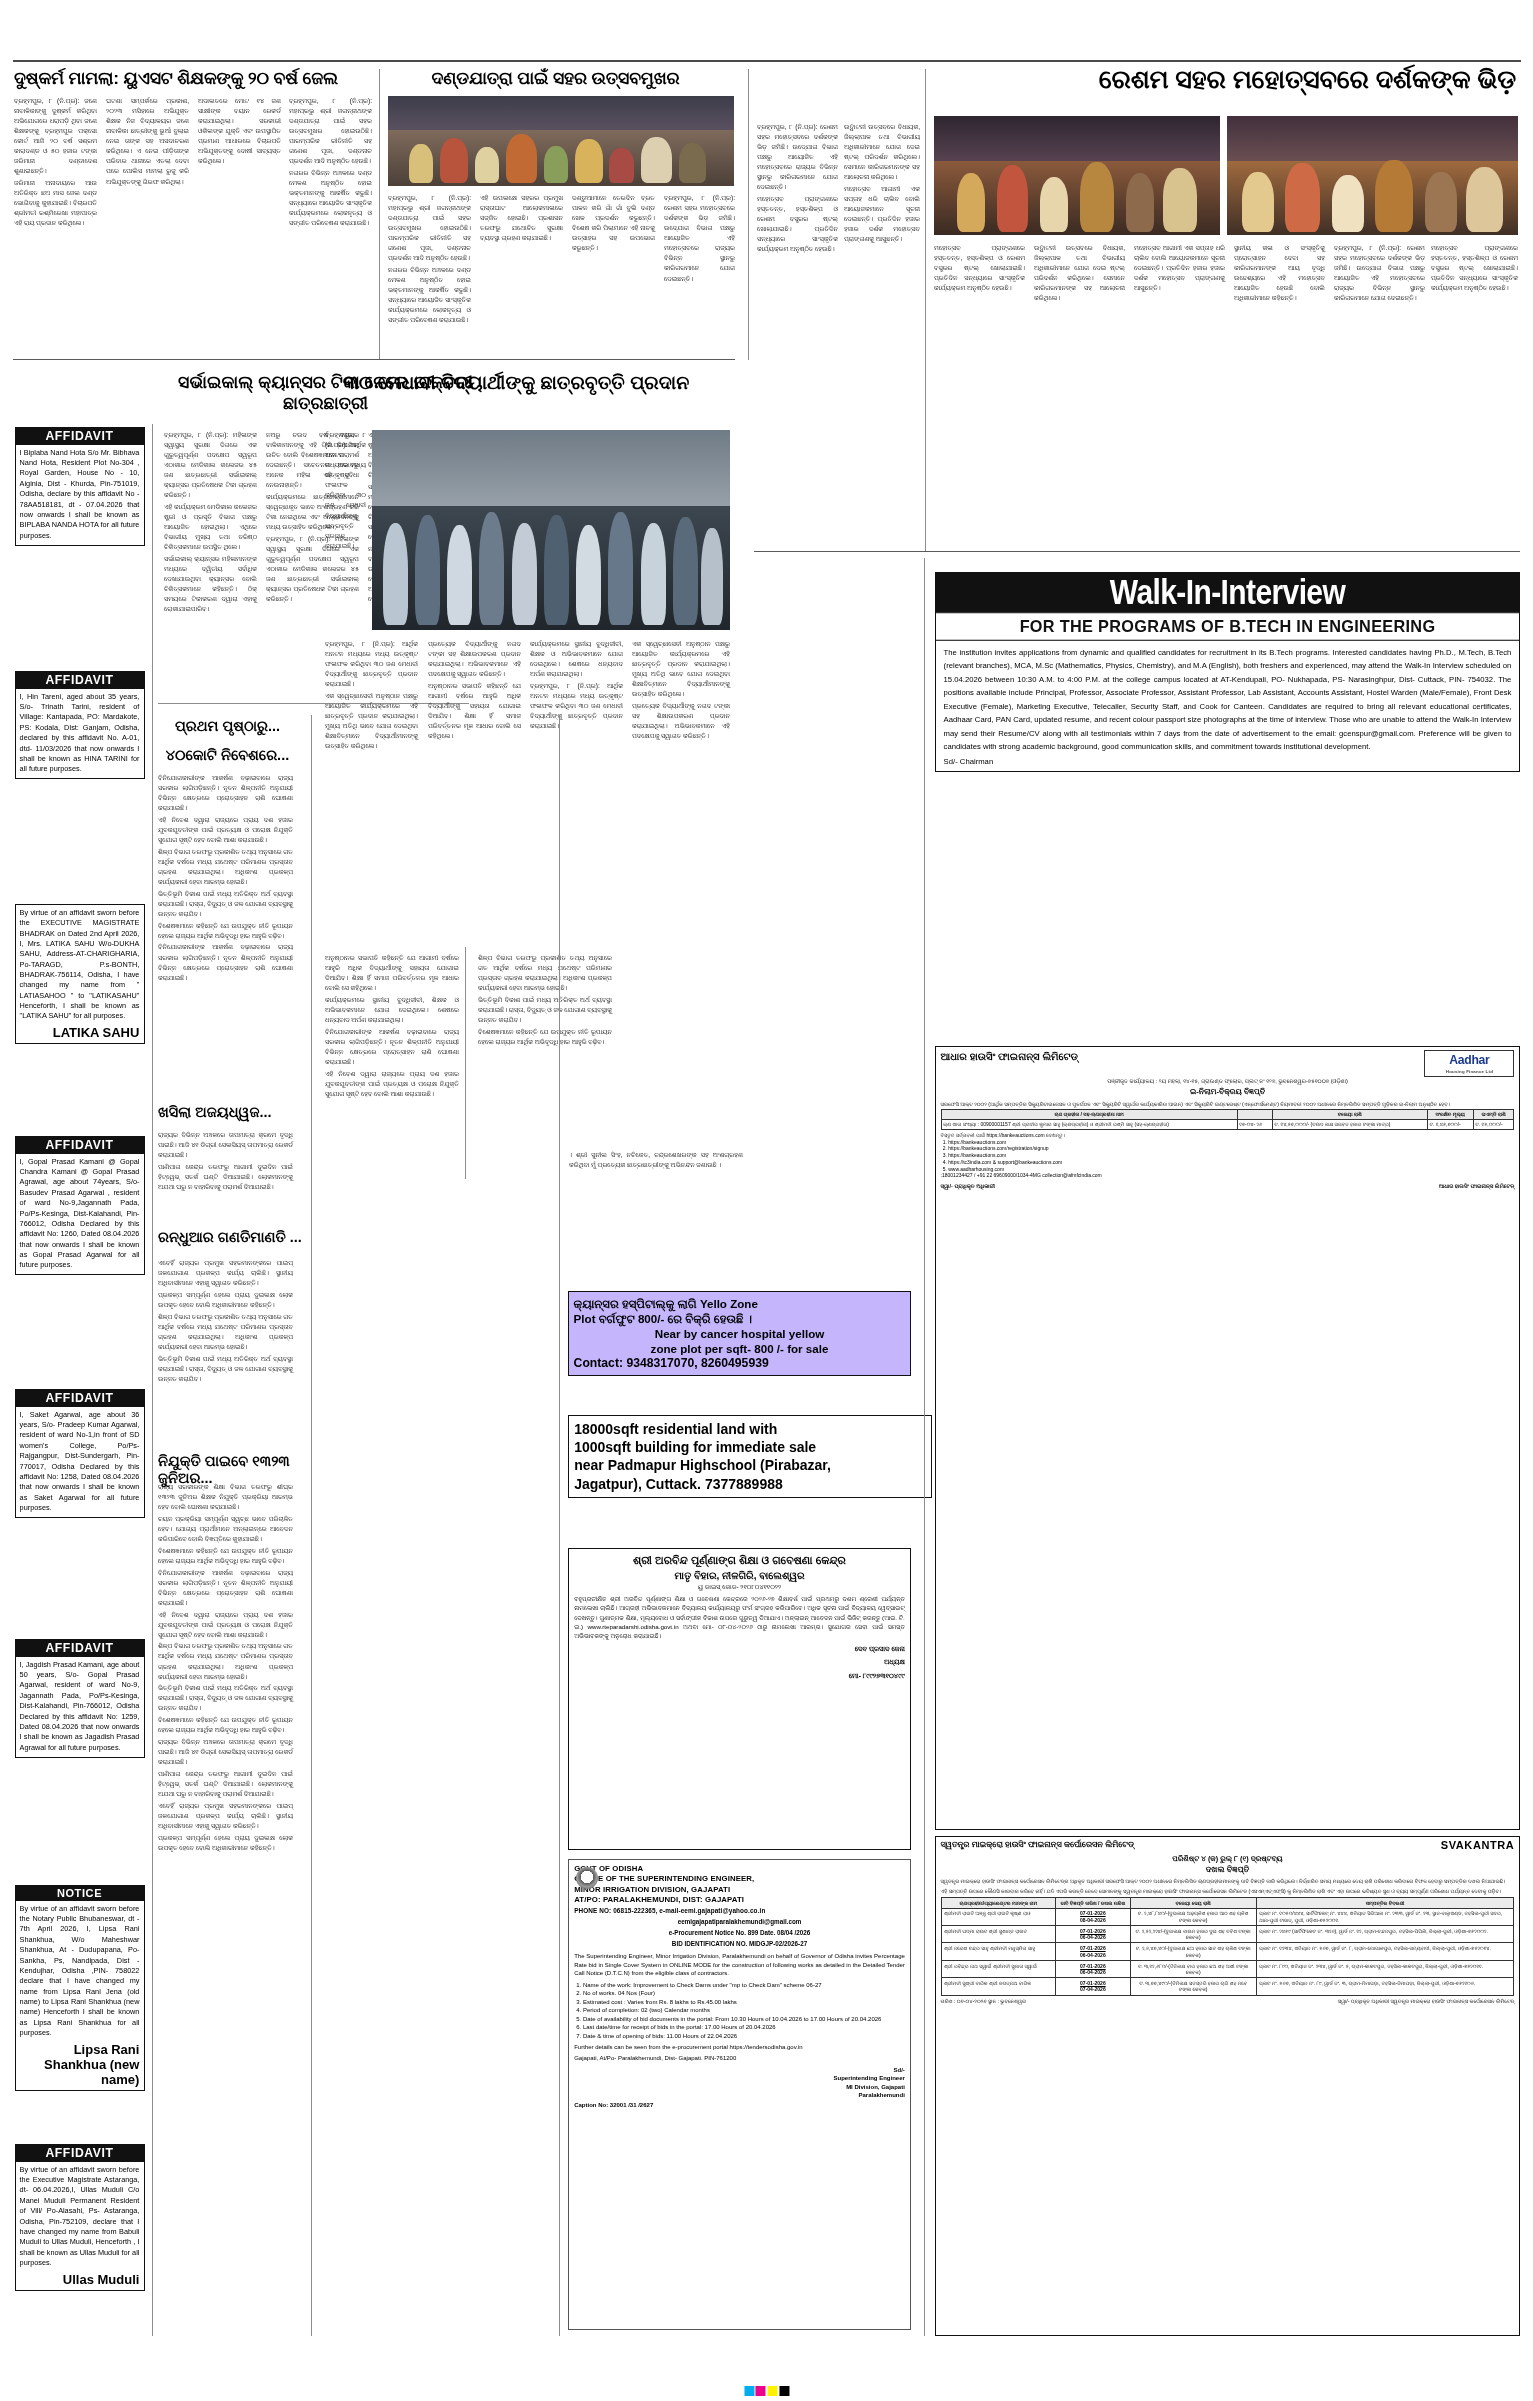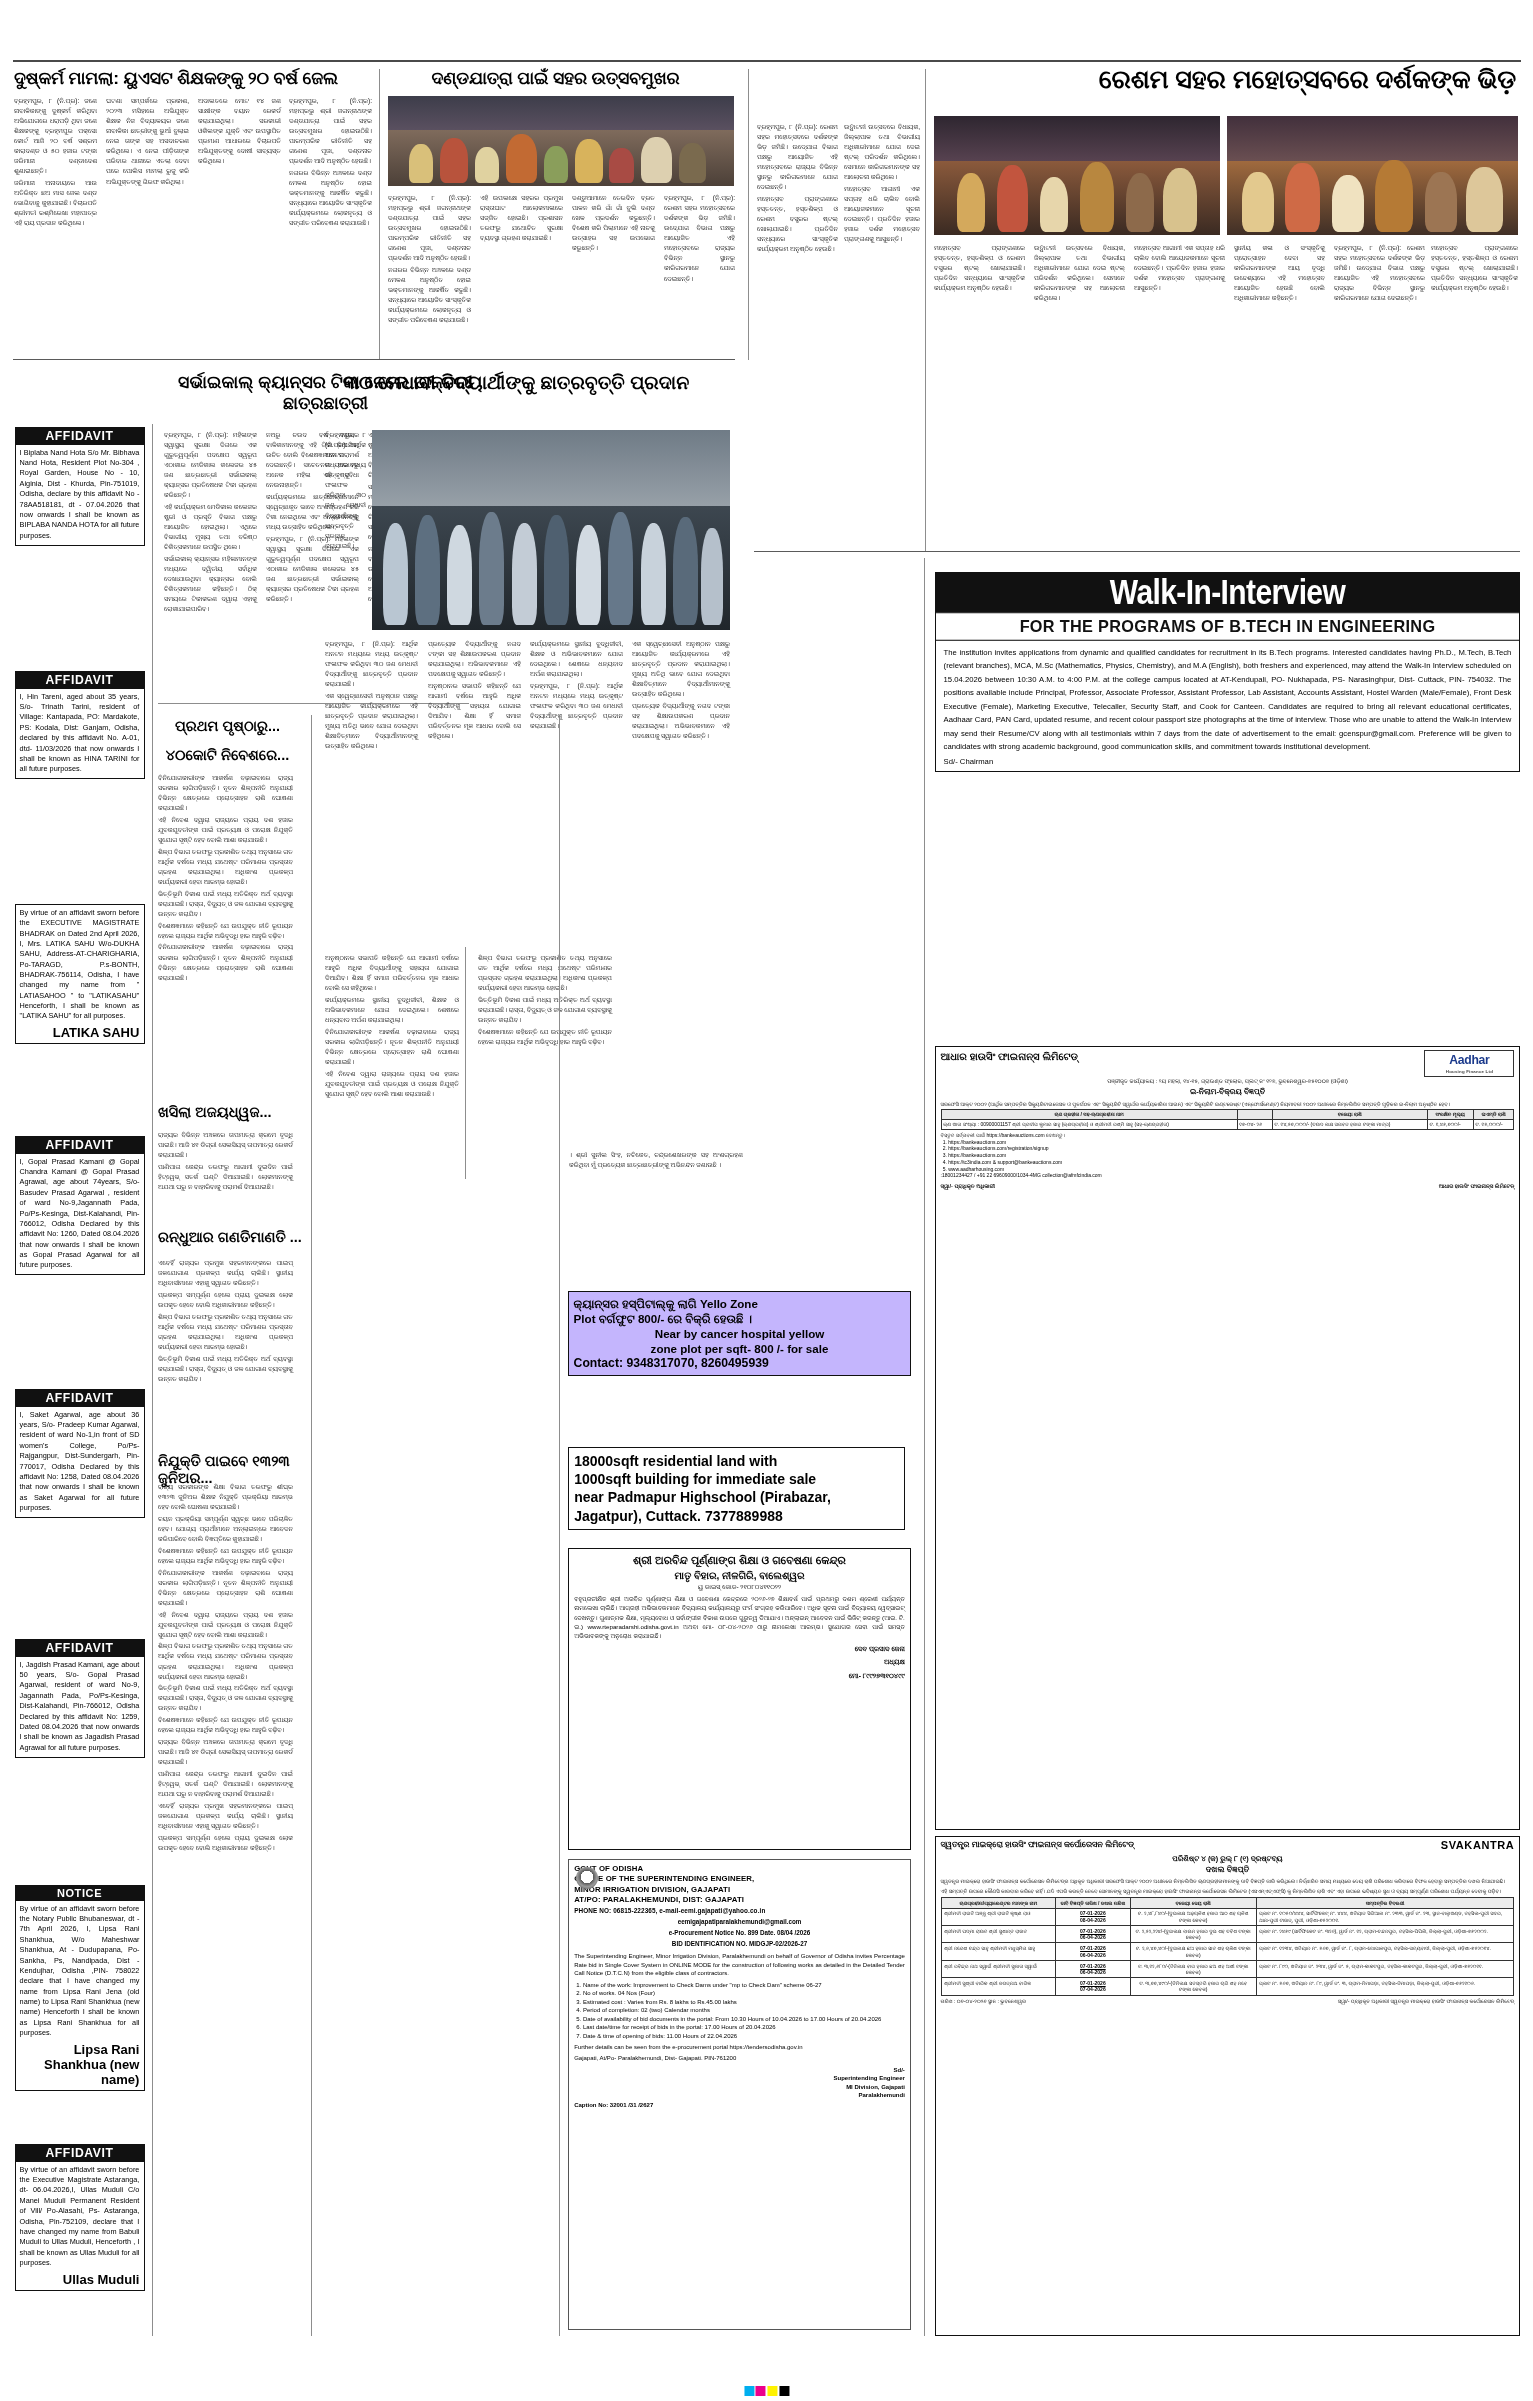--- a/index.html
+++ b/index.html
@@ -480,21 +480,21 @@
   <div class="vrule" style="left:559px; top:715px; height:1621px;"></div>
 
   <div class="classified" style="left:568px; top:1291px; width:343px;">
     <div class="l-or">କ୍ୟାନ୍ସର ହସ୍ପିଟାଲ୍‌କୁ ଲାଗି Yello Zone</div>
     <div class="l-or">Plot ବର୍ଗଫୁଟ 800/- ରେ ବିକ୍ରି ହେଉଛି ।</div>
     <div class="l-en" style="text-align:center;">Near by cancer hospital yellow</div>
     <div class="l-en" style="text-align:center;">zone plot per sqft- 800 /- for sale</div>
     <div class="l-ct">Contact: 9348317070, 8260495939</div>
   </div>
 
-  <div class="landad" style="left:568px; top:1447px; width:337px;">
+  <div class="landad" style="left:568px; top:1415px; width:364px;">
     <div class="t">18000sqft residential land with</div>
     <div class="t">1000sqft building for immediate sale</div>
     <div class="t">near Padmapur Highschool (Pirabazar,</div>
     <div class="t">Jagatpur), Cuttack. 7377889988</div>
   </div>
 
   <div class="instad" style="left:568px; top:1548px; width:343px; height:302px;">
     <div class="t1">ଶ୍ରୀ ଅରବିନ୍ଦ ପୂର୍ଣ୍ଣାଙ୍ଗ ଶିକ୍ଷା ଓ ଗବେଷଣା କେନ୍ଦ୍ର</div>
     <div class="t2">ମାତୃ ବିହାର, ନୀଳଗିରି, ବାଲେଶ୍ୱର</div>
     <div class="t3">ୟୁ ଡାଇସ୍ କୋଡ- ୨୧୦୮୦୪୧୧୦୨୨</div>

